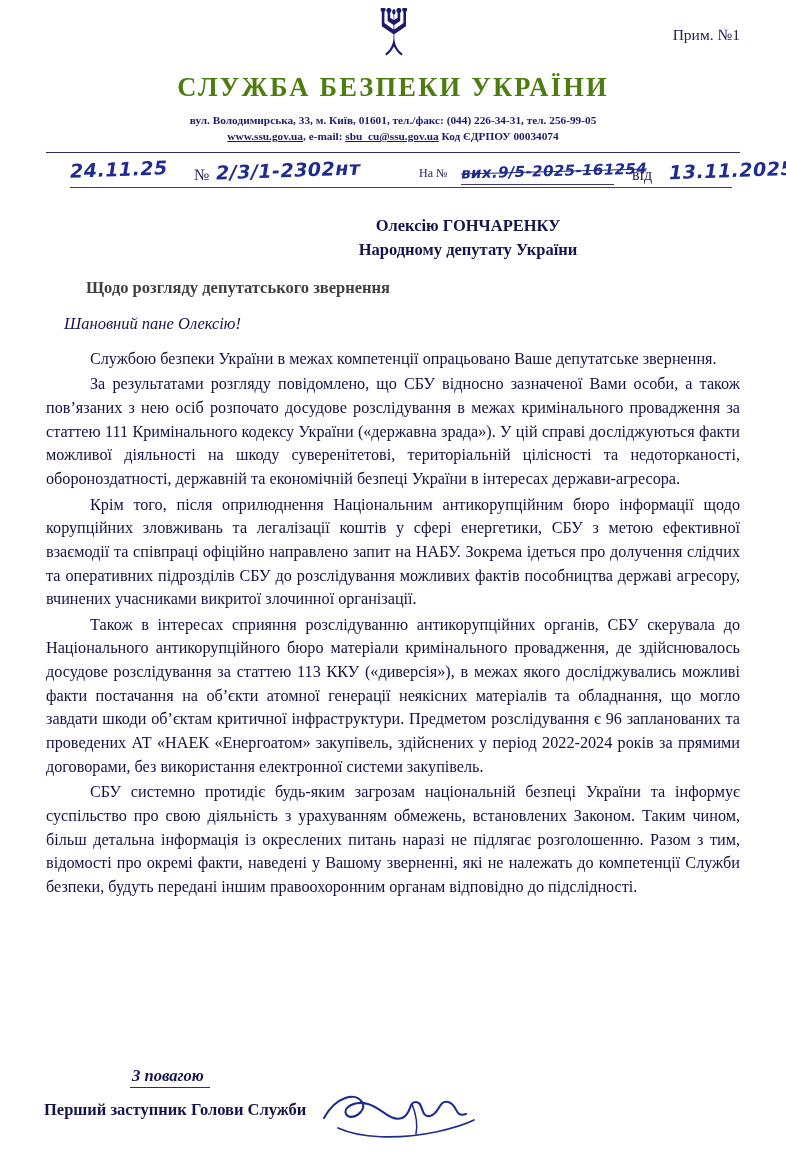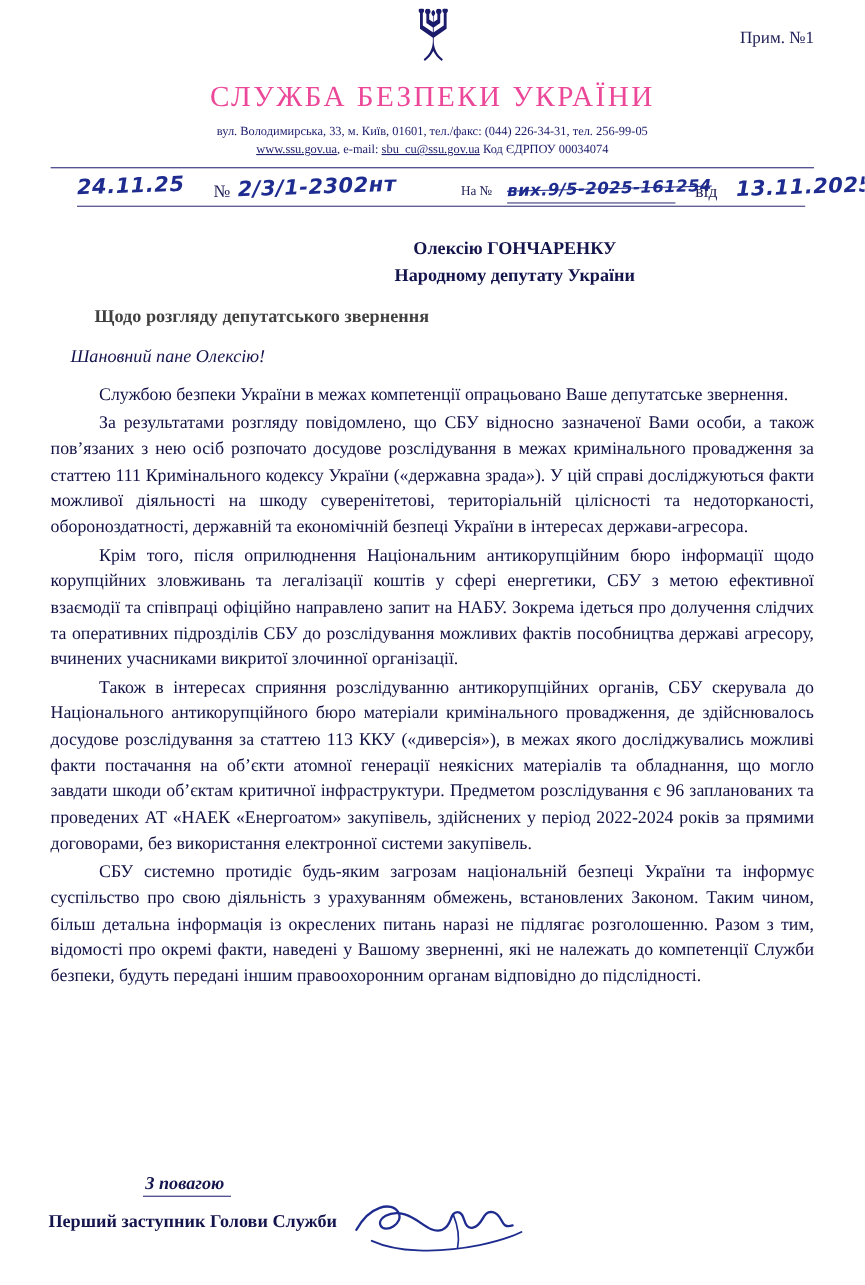--- a/index.html
+++ b/index.html
@@ -40,33 +40,34 @@
     height: 62px;
   }
   .emblem {
     display: inline-block;
   }
 
   
   .org-title {
     text-align: center;
     font-size: 26.5px;
-    font-weight: normal;
+    font-weight: bold;
     letter-spacing: 2.2px;
-    color: #ec4899;
+    color: #4d7c0f;
     margin-top: 2px;
     font-family: "Liberation Serif", serif;
     white-space: nowrap;
   }
   .contact-lines {
     text-align: center;
     font-size: 11.3px;
     color: #1b1b6b;
     line-height: 1.45;
     margin-top: 9px;
+    font-weight: bold;
   }
   .contact-lines .l2 .lnk {
     text-decoration: underline;
   }
   .header-rule {
     border: none;
     border-top: 1.6px solid #2b2b7a;
     margin: 7px 2px 0 2px;
   }
 

